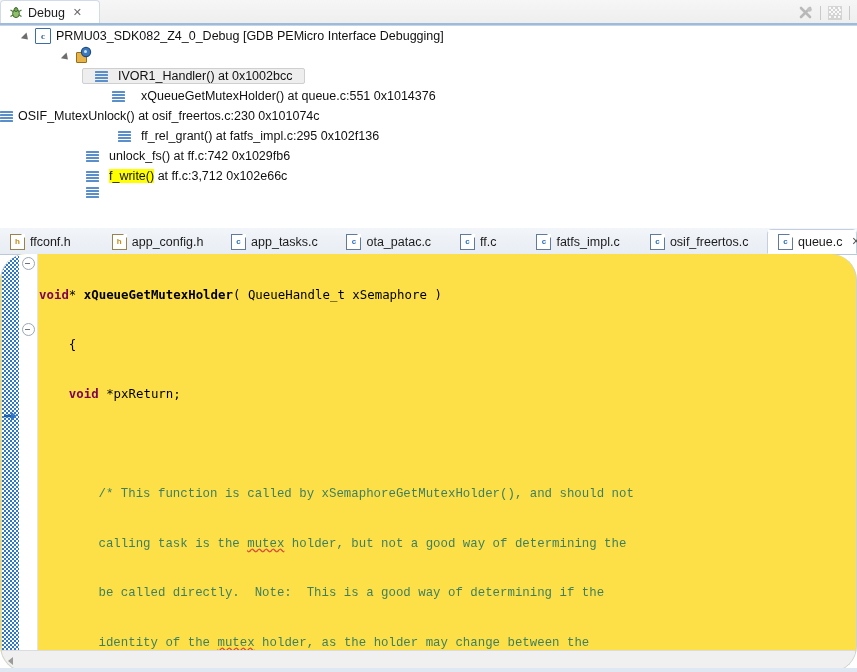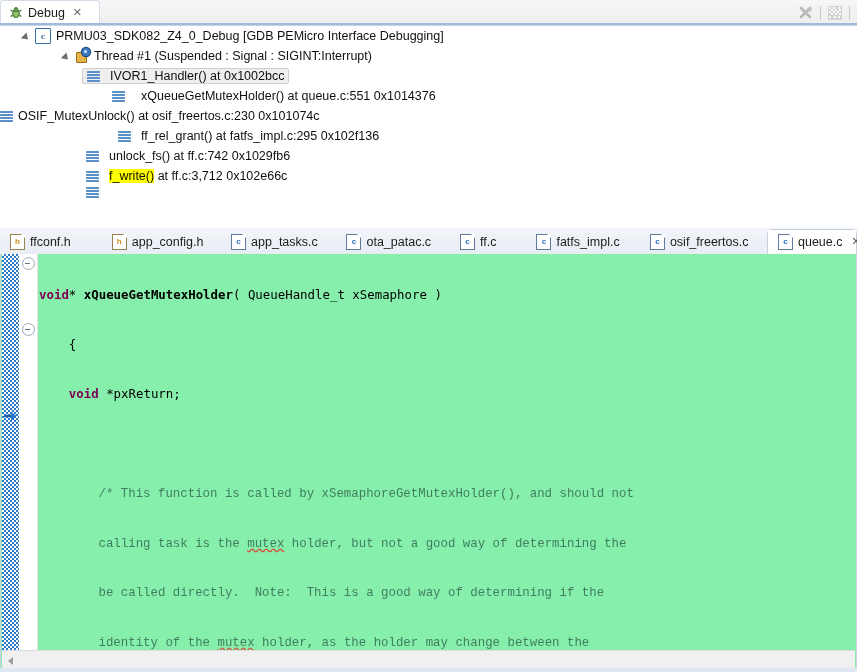--- a/index.html
+++ b/index.html
@@ -59,21 +59,21 @@
   }
   .twist::after{
     content:"";position:absolute;left:1px;top:2px;
     border-left:6px solid #6d6d6d;border-top:4px solid transparent;border-bottom:4px solid transparent;
     transform:rotate(45deg);transform-origin:40% 50%;
   }
   .ticon{flex:0 0 auto;margin-right:5px;display:flex;align-items:center;}
   .tlabel{color:#101010;}
   .tnode.selected .selbox{
     background:#eeeeee;border:1px solid #cfcfcf;border-radius:2px;
-    padding:0 4px;margin-left:-4px;
+    padding:0 12px;margin-left:-4px;
   }
   .hl-yellow{background:#ffff00;margin-top:26px;}
 
   
   .ico-cfg{
     width:14px;height:14px;background:#ffffff;border:1.5px solid #3b6ea5;border-radius:1px;
     display:flex;align-items:center;justify-content:center;
     font-size:9px;font-weight:bold;color:#2f5c8f;font-family:"Liberation Serif",serif;
   }
   .ico-proc{position:relative;width:15px;height:14px;}
@@ -145,24 +145,24 @@
   .ico-file::before{
     content:"";position:absolute;right:-1px;top:-1px;
     border-left:4px solid transparent;border-top:4px solid #ffffff;
   }
   .ed-tab.active::after{
     content:"";position:absolute;left:0;right:0;top:0;height:2px;background:#ffffff;
   }
 
   
   .code-wrap{
-    position:absolute;left:0;right:0;top:26px;bottom:0;background:#86efac;
+    position:absolute;left:0;right:0;top:26px;bottom:0;background:#fde047;
     border-left:1px solid #c8d2e0;border-right:1px solid #c8d2e0;border-bottom:1px solid #c8d2e0;
     border-bottom-left-radius:5px;border-bottom-right-radius:5px;
-    box-sizing:border-box;overflow:hidden;
+    box-sizing:border-box;overflow:hidden;border-radius:26px;
   }
   .ruler-change{
     position:absolute;left:1px;top:0;width:17px;bottom:20px;
     background-image:
       linear-gradient(45deg,#2f78c8 25%,transparent 25%,transparent 75%,#2f78c8 75%),
       linear-gradient(45deg,#2f78c8 25%,transparent 25%,transparent 75%,#2f78c8 75%);
     background-size:4px 4px;background-position:0 0,2px 2px;
     background-color:#ffffff;
   }
   .gutter-fold{
@@ -281,21 +281,20 @@
 
 
       <div class="tnode" style="padding-left:62px;">
         <span class="twist"></span>
         <span class="ticon">
           <span class="ico-thread">
               <i class="box"></i>
               <i class="gear"></i>
             </span>
         </span>
-        <span class="tlabel">Thread #1 (Suspended : Signal : SIGINT:Interrupt)</span>
       </div>
 
       <div class="tnode selected" style="padding-left:86px;">
         <span class="selbox" style="display:flex;align-items:center;gap:5px;">
           <span class="ticon">
             <span class="ico-frame">
                 <i></i>
                 <i></i>
                 <i></i>
                 <i></i>

